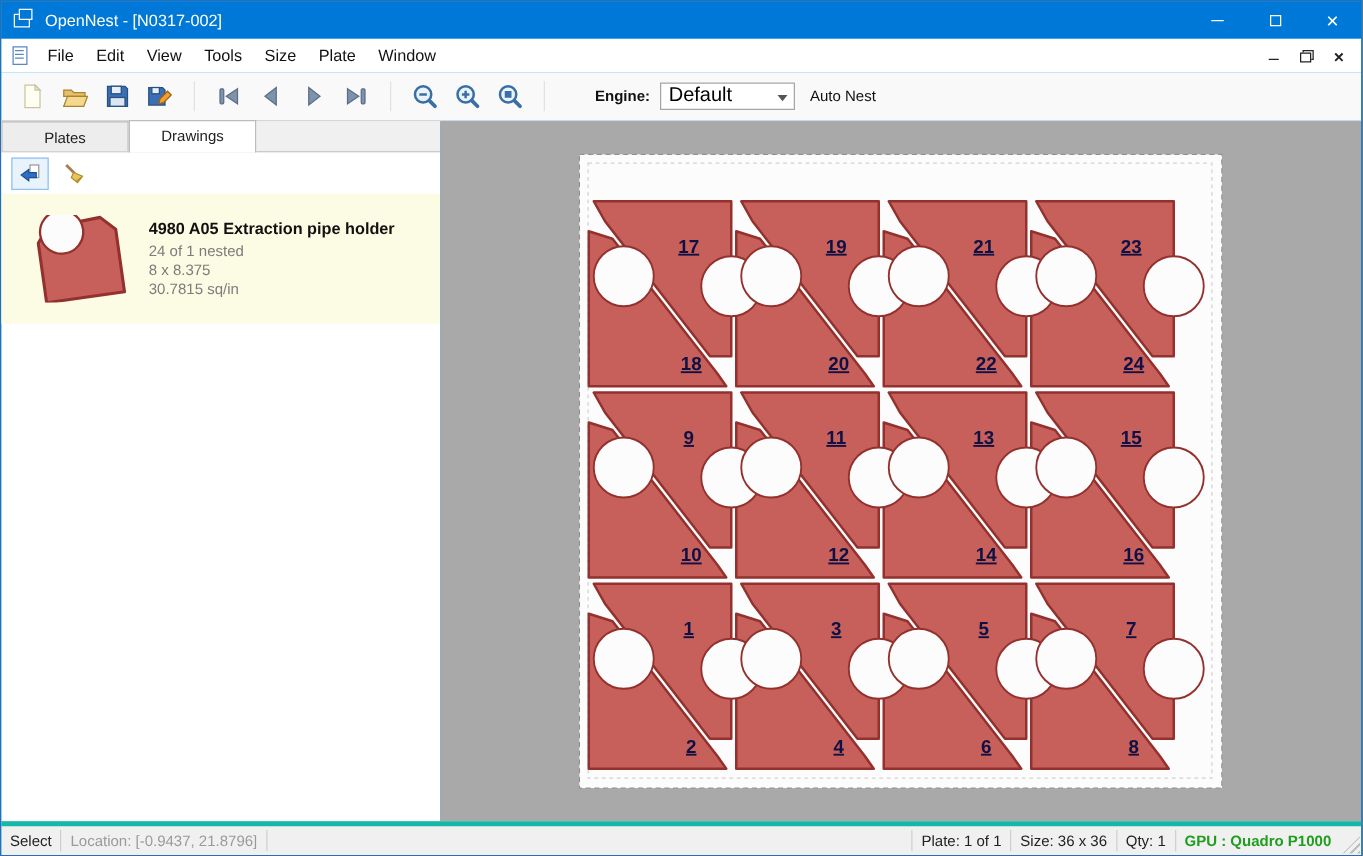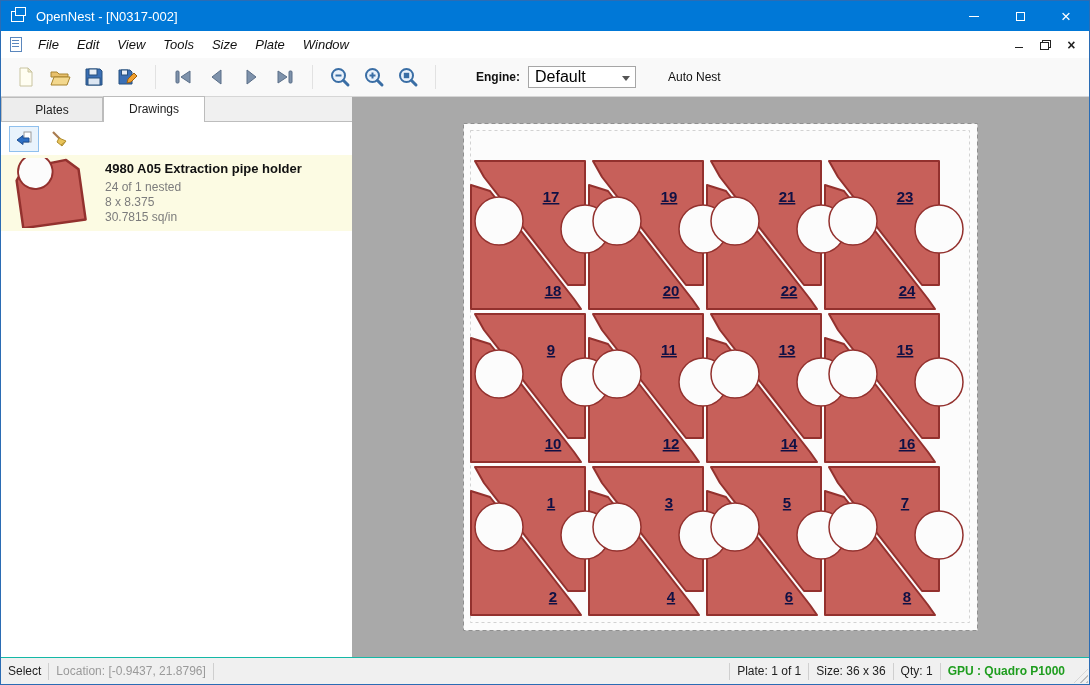--- a/index.html
+++ b/index.html
@@ -11,69 +11,69 @@
   .app-icon { width:13px; height:11px; border:1px solid #fff; position:relative; margin-left:10px; }
   .app-icon::after { content:''; position:absolute; left:3px; top:-5px; width:9px; height:7px; border:1px solid #fff; background:#0078d7; }
   .title { font-size:13px; margin-left:12px; }
   .win-btns { margin-left:auto; display:flex; height:100%; }
   .wbtn { width:46px; display:flex; align-items:center; justify-content:center; cursor:default; }
   .glyph-min { width:10px; border-top:1px solid #fff; display:inline-block; }
   .glyph-max { width:9px; height:9px; border:1px solid #fff; display:inline-block; }
   .glyph-x { font-size:17px; line-height:17px; }
 
   
-  .menubar { height:27px; background:#fff; display:flex; align-items:center; flex:0 0 auto;font-style:italic; }
+  .menubar { height:27px; background:#fff; display:flex; align-items:center; flex:0 0 auto; }
   .doc-icon { width:12px; height:15px; border:1px solid #5b87bd; background:#fff; margin:0 7px 0 9px; position:relative; }
   .doc-icon::after { content:''; position:absolute; left:1px; top:2px; width:7px; height:1px; background:#5b87bd; box-shadow:0 3px 0 #5b87bd, 0 6px 0 #5b87bd; }
   .mitem { font-size:13px; color:#111; padding:5px 9px; }
   .mdi-btns { margin-left:auto; display:flex; align-items:center; padding-right:5px; }
   .mdibtn { width:26px; height:20px; display:flex; align-items:center; justify-content:center; color:#222; }
   .glyph-mmin { width:8px; border-top:1px solid #222; display:inline-block; margin-top:6px; }
   .glyph-restore { position:relative; width:11px; height:10px; display:inline-block; }
   .glyph-restore::before { content:''; position:absolute; right:0; top:0; width:7px; height:6px; border:1px solid #222; background:#fff; }
   .glyph-restore::after { content:''; position:absolute; left:0; bottom:0; width:7px; height:6px; border:1px solid #222; background:#fff; }
   .glyph-mx { font-size:14px; font-weight:bold; line-height:14px; }
 
   
   .toolbar { height:39px; background:#f9f9f9; border-bottom:1px solid #d6d6d6; display:flex; align-items:center; flex:0 0 auto; padding-left:8px; }
   .tbtn { width:34px; height:30px; border:none; background:none; display:flex; align-items:center; justify-content:center; padding:0; }
   .tsep { width:1px; height:24px; background:#e2e2e2; margin:0 10px; }
   .tlabel { font-size:12px; margin:0 6px; color:#111; white-space:nowrap; }
   .bold { font-weight:bold;padding-left:24px; }
   .combo { width:108px; height:22px; border:1px solid #a6a6a6; background:#fff; display:flex; align-items:center; font-size:16px; padding-left:6px; position:relative; margin-left:2px; }
   .caret { position:absolute; right:5px; top:9px; width:0; height:0; border-left:4px solid transparent; border-right:4px solid transparent; border-top:5px solid #555; }
-  .autonest { margin-left:32px; }
+  .autonest { margin-left:12px; }
 
   
   .content { flex:1; display:flex; min-height:0; }
   .sidebar { width:352px; border-right:1px solid #a9a9a9; background:#fff; display:flex; flex-direction:column; flex:0 0 auto; }
   .tabs { height:25px; background:#f0f0f0; display:flex; align-items:flex-end; border-bottom:1px solid #bdbdbd; }
   .tab { min-width:102px; text-align:center; font-size:12px; padding:5px 14px 4px; border:1px solid #bcbcbc; border-bottom:none; background:#ededed; color:#222; position:relative; }
   .tab.active { background:#fff; margin-bottom:-1px; padding-bottom:6px; z-index:2; }
   .side-toolbar { height:33px; display:flex; align-items:center; gap:6px; padding-left:8px; background:#fff; }
   .sbtn { width:30px; height:26px; border:1px solid transparent; background:none; display:flex; align-items:center; justify-content:center; padding:0; }
   .sbtn.sel { border:1px solid #8fc0ee; background:#e9f3fc; }
-  .drawing-item { display:flex; align-items:center; gap:16px; background:#fcfbe3; padding:8px 10px 8px 14px; height:76px; flex:0 0 auto; }
+  .drawing-item { display:flex; align-items:center; gap:16px; background:#fcfbe3; padding:8px 10px 8px 28px; height:104px; flex:0 0 auto; }
   .dtitle { font-weight:bold; font-size:13px; color:#111; margin-bottom:4px; }
   .dsub { font-size:12px; color:#7c7c7c; line-height:15px; }
 
   
   .canvas { flex:1; background:#a9a9a9; display:flex; min-width:0; }
   .canvas-main { flex:1; position:relative; }
   .plate { position:absolute; left:110px; top:26px; width:515px; height:508px; }
   .hscroll { height:13px; background:#f1f1f1; border-top:1px solid #dadada; position:relative; flex:0 0 auto; }
   .hthumb { position:absolute; left:2px; top:2px; height:9px; width:62%; background:#cbcbcb; border-radius:4px; }
 
   
   .part { fill:#c7605a; stroke:#93312e; stroke-width:2; stroke-linejoin:round; }
   .bite { fill:#fcfcfc; stroke:#93312e; stroke-width:1.5; }
   .pnum { font-family:"Liberation Sans", sans-serif; font-size:15px; font-weight:bold; fill:#101044; text-anchor:middle; text-decoration:underline; }
 
   
-  .statusbar { height:27px; background:#f0f0f0; border-top:1px solid #14b8a6; display:flex; align-items:center; font-size:12px; color:#222; flex:0 0 auto; }
+  .statusbar { height:27px; background:#f0f0f0; border-top:4px solid #14b8a6; display:flex; align-items:center; font-size:12px; color:#222; flex:0 0 auto; }
   .scell { padding:0 7px; white-space:nowrap; }
   .sep { width:1px; height:17px; background:#cfcfcf; }
   .loc { color:#9a9a9a; }
   .fill { flex:1; }
   .gpu { font-weight:bold; }
   .grip { width:14px; height:14px; margin:0 1px 1px 2px; align-self:flex-end;
           background:repeating-linear-gradient(135deg,#bdbdbd 0 1.5px,transparent 1.5px 4.5px);
           clip-path:polygon(100% 0,100% 100%,0 100%); }
 </style>
 <style>.part{fill:#c7605a;stroke:#93312e;}.bite{fill:#fcfcfc;stroke:#93312e;}.pnum{fill:#101044;}.canvas{background:#a9a9a9;}</style></head>

